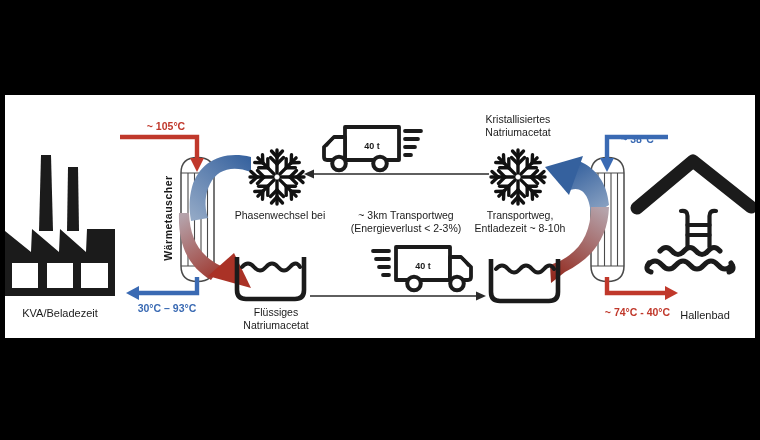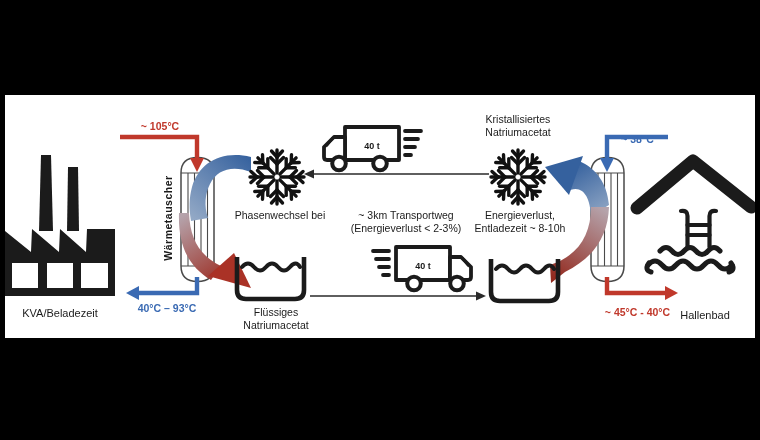--- a/index.html
+++ b/index.html
@@ -164,42 +164,42 @@
       </g>
       <g stroke-width="5">
         <path d="M30,98 Q36,91 42,98 T54,98 T66,98 T78,98 T90,98"></path>
         <path d="M18,112 Q25,104 32,112 T46,112 T60,112 T74,112 T88,112 T102,112"></path>
         <path d="M19,110 Q14,117 21,119"></path>
         <path d="M101,110 Q106,117 99,119"></path>
       </g>
     </g>
   </svg>
 
-  <div class="lbl temp red" style="left:110px;top:25px;width:90px;">~ 105°C</div>
-  <div class="lbl temp blue" style="left:122px;top:207px;width:80px;">40°C – 93°C</div>
+  <div class="lbl temp red" style="left:116px;top:25px;width:90px;">~ 105°C</div>
+  <div class="lbl temp blue" style="left:122px;top:207px;width:80px;">30°C – 93°C</div>
   <div class="lbl rot" style="left:106px;top:116px;width:115px;height:14px;">Wärmetauscher</div>
   <div class="lbl" style="left:0px;top:212px;width:110px;font-size:11px;">KVA/Beladezeit</div>
 
   <div class="lbl" style="left:213px;top:114px;width:124px;">
     <div>Phasenwechsel bei</div>
   </div>
   <div class="lbl" style="left:340px;top:114px;width:122px;">
     <div>~ 3km Transportweg</div>
     <div>(Energieverlust &lt; 2-3%)</div>
   </div>
   <div class="lbl" style="left:455px;top:114px;width:120px;">
-    <div>Energieverlust,</div>
+    <div>Transportweg,</div>
     <div>Entladezeit ~ 8-10h</div>
   </div>
 
   <div class="lbl" style="left:468px;top:18px;width:90px;">
     <div>Kristallisiertes</div>
     <div>Natriumacetat</div>
   </div>
   <div class="lbl" style="left:226px;top:211px;width:90px;text-align:center;">
     <div>Flüssiges</div>
     <div>Natriumacetat</div>
   </div>
 
   <div class="lbl temp blue" style="left:595px;top:38px;width:75px;">~ 38°C</div>
-  <div class="lbl temp red" style="left:580px;top:211px;width:105px;">~ 45°C - 40°C</div>
+  <div class="lbl temp red" style="left:580px;top:211px;width:105px;">~ 74°C - 40°C</div>
   <div class="lbl" style="left:655px;top:214px;width:90px;font-size:11px;">Hallenbad</div>
 </div>
 
 </body></html>

